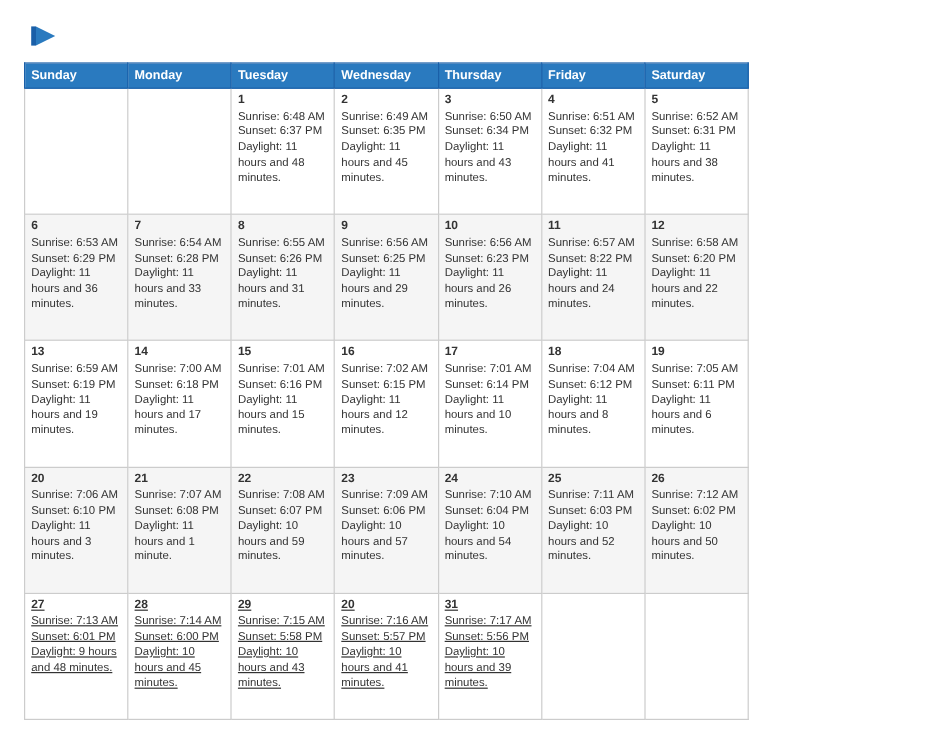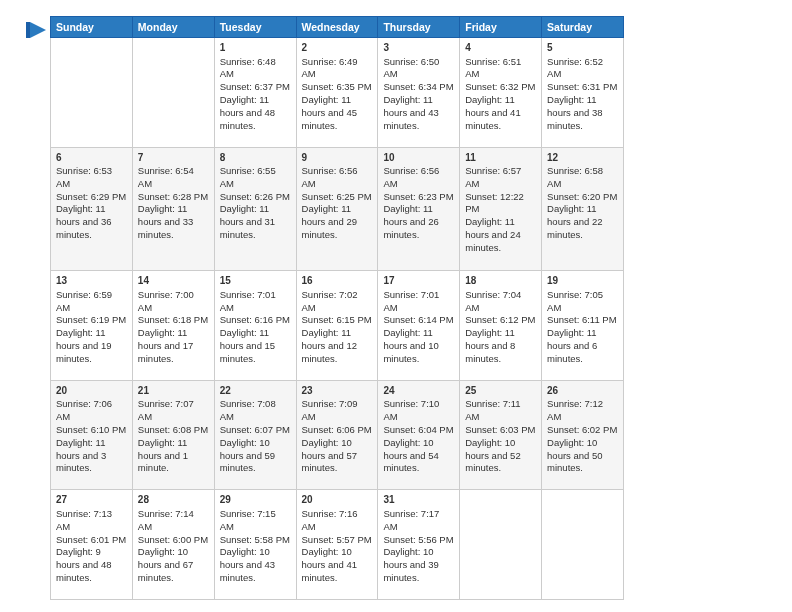--- a/index.html
+++ b/index.html
@@ -8,21 +8,21 @@
       background: #fff;
       width: 792px;
       height: 612px;
       overflow: hidden;
     }
     .page {
       width: 644px;
       height: 612px;
       padding: 16px 20px 12px 20px;
       display: flex;
-      flex-direction: row;
+      flex-direction: column;
     }
     .header {
       display: flex;
       align-items: flex-start;
       justify-content: space-between;
       margin-bottom: 8px;
     }
     .logo {
       display: flex;
       align-items: center;
@@ -81,21 +81,21 @@
     .calendar tbody tr:nth-child(even) td {
       background: #f5f5f5;
     }
     .day-num {
       font-weight: bold;
       font-size: 10px;
       display: block;
       margin-bottom: 1px;
     }
     .empty { background: #fff !important; }
-    .last-row td { background: #f5f5f5; }
+    .last-row td { background: #f5f5f5; text-decoration: underline; }
   </style>
 </head>
 <body>
 
 <div class="page">
   <div class="header">
     <div class="logo">
       <div>
         <div class="logo-text">
           <span class="general"></span>
@@ -134,21 +134,21 @@
           <td><span class="day-num">3</span><span>Sunrise: 6:50 AM</span><br><span>Sunset: 6:34 PM</span><br><span>Daylight: 11 hours and 43 minutes.</span></td>
           <td><span class="day-num">4</span><span>Sunrise: 6:51 AM</span><br><span>Sunset: 6:32 PM</span><br><span>Daylight: 11 hours and 41 minutes.</span></td>
           <td><span class="day-num">5</span><span>Sunrise: 6:52 AM</span><br><span>Sunset: 6:31 PM</span><br><span>Daylight: 11 hours and 38 minutes.</span></td>
         </tr>
         <tr>
           <td><span class="day-num">6</span><span>Sunrise: 6:53 AM</span><br><span>Sunset: 6:29 PM</span><br><span>Daylight: 11 hours and 36 minutes.</span></td>
           <td><span class="day-num">7</span><span>Sunrise: 6:54 AM</span><br><span>Sunset: 6:28 PM</span><br><span>Daylight: 11 hours and 33 minutes.</span></td>
           <td><span class="day-num">8</span><span>Sunrise: 6:55 AM</span><br><span>Sunset: 6:26 PM</span><br><span>Daylight: 11 hours and 31 minutes.</span></td>
           <td><span class="day-num">9</span><span>Sunrise: 6:56 AM</span><br><span>Sunset: 6:25 PM</span><br><span>Daylight: 11 hours and 29 minutes.</span></td>
           <td><span class="day-num">10</span><span>Sunrise: 6:56 AM</span><br><span>Sunset: 6:23 PM</span><br><span>Daylight: 11 hours and 26 minutes.</span></td>
-          <td><span class="day-num">11</span><span>Sunrise: 6:57 AM</span><br><span>Sunset: 12:22 PM</span><br><span>Daylight: 11 hours and 24 minutes.</span></td>
+          <td><span class="day-num">11</span><span>Sunrise: 6:57 AM</span><br><span>Sunset: 8:22 PM</span><br><span>Daylight: 11 hours and 24 minutes.</span></td>
           <td><span class="day-num">12</span><span>Sunrise: 6:58 AM</span><br><span>Sunset: 6:20 PM</span><br><span>Daylight: 11 hours and 22 minutes.</span></td>
         </tr>
         <tr>
           <td><span class="day-num">13</span><span>Sunrise: 6:59 AM</span><br><span>Sunset: 6:19 PM</span><br><span>Daylight: 11 hours and 19 minutes.</span></td>
           <td><span class="day-num">14</span><span>Sunrise: 7:00 AM</span><br><span>Sunset: 6:18 PM</span><br><span>Daylight: 11 hours and 17 minutes.</span></td>
           <td><span class="day-num">15</span><span>Sunrise: 7:01 AM</span><br><span>Sunset: 6:16 PM</span><br><span>Daylight: 11 hours and 15 minutes.</span></td>
           <td><span class="day-num">16</span><span>Sunrise: 7:02 AM</span><br><span>Sunset: 6:15 PM</span><br><span>Daylight: 11 hours and 12 minutes.</span></td>
           <td><span class="day-num">17</span><span>Sunrise: 7:01 AM</span><br><span>Sunset: 6:14 PM</span><br><span>Daylight: 11 hours and 10 minutes.</span></td>
           <td><span class="day-num">18</span><span>Sunrise: 7:04 AM</span><br><span>Sunset: 6:12 PM</span><br><span>Daylight: 11 hours and 8 minutes.</span></td>
           <td><span class="day-num">19</span><span>Sunrise: 7:05 AM</span><br><span>Sunset: 6:11 PM</span><br><span>Daylight: 11 hours and 6 minutes.</span></td>
@@ -157,21 +157,21 @@
           <td><span class="day-num">20</span><span>Sunrise: 7:06 AM</span><br><span>Sunset: 6:10 PM</span><br><span>Daylight: 11 hours and 3 minutes.</span></td>
           <td><span class="day-num">21</span><span>Sunrise: 7:07 AM</span><br><span>Sunset: 6:08 PM</span><br><span>Daylight: 11 hours and 1 minute.</span></td>
           <td><span class="day-num">22</span><span>Sunrise: 7:08 AM</span><br><span>Sunset: 6:07 PM</span><br><span>Daylight: 10 hours and 59 minutes.</span></td>
           <td><span class="day-num">23</span><span>Sunrise: 7:09 AM</span><br><span>Sunset: 6:06 PM</span><br><span>Daylight: 10 hours and 57 minutes.</span></td>
           <td><span class="day-num">24</span><span>Sunrise: 7:10 AM</span><br><span>Sunset: 6:04 PM</span><br><span>Daylight: 10 hours and 54 minutes.</span></td>
           <td><span class="day-num">25</span><span>Sunrise: 7:11 AM</span><br><span>Sunset: 6:03 PM</span><br><span>Daylight: 10 hours and 52 minutes.</span></td>
           <td><span class="day-num">26</span><span>Sunrise: 7:12 AM</span><br><span>Sunset: 6:02 PM</span><br><span>Daylight: 10 hours and 50 minutes.</span></td>
         </tr>
         <tr class="last-row">
           <td><span class="day-num">27</span><span>Sunrise: 7:13 AM</span><br><span>Sunset: 6:01 PM</span><br><span>Daylight: 9 hours and 48 minutes.</span></td>
-          <td><span class="day-num">28</span><span>Sunrise: 7:14 AM</span><br><span>Sunset: 6:00 PM</span><br><span>Daylight: 10 hours and 67 minutes.</span></td>
+          <td><span class="day-num">28</span><span>Sunrise: 7:14 AM</span><br><span>Sunset: 6:00 PM</span><br><span>Daylight: 10 hours and 45 minutes.</span></td>
           <td><span class="day-num">29</span><span>Sunrise: 7:15 AM</span><br><span>Sunset: 5:58 PM</span><br><span>Daylight: 10 hours and 43 minutes.</span></td>
           <td><span class="day-num">20</span><span>Sunrise: 7:16 AM</span><br><span>Sunset: 5:57 PM</span><br><span>Daylight: 10 hours and 41 minutes.</span></td>
           <td><span class="day-num">31</span><span>Sunrise: 7:17 AM</span><br><span>Sunset: 5:56 PM</span><br><span>Daylight: 10 hours and 39 minutes.</span></td>
           <td class="empty"></td>
           <td class="empty"></td>
         </tr>
       </tbody>
   </table>
 </div>
 

